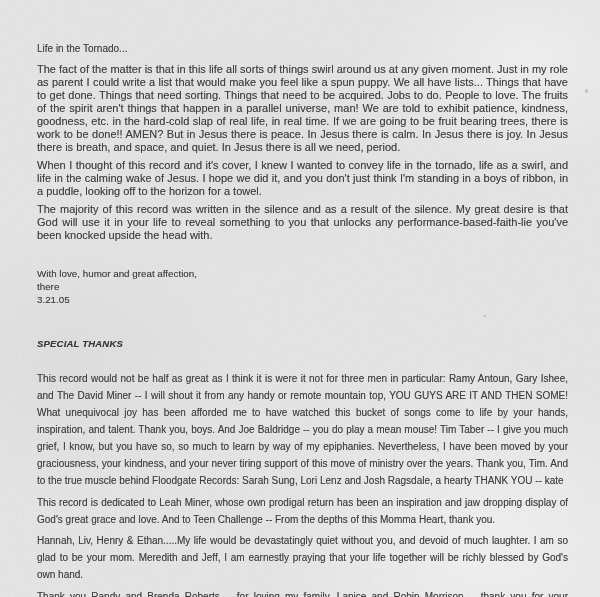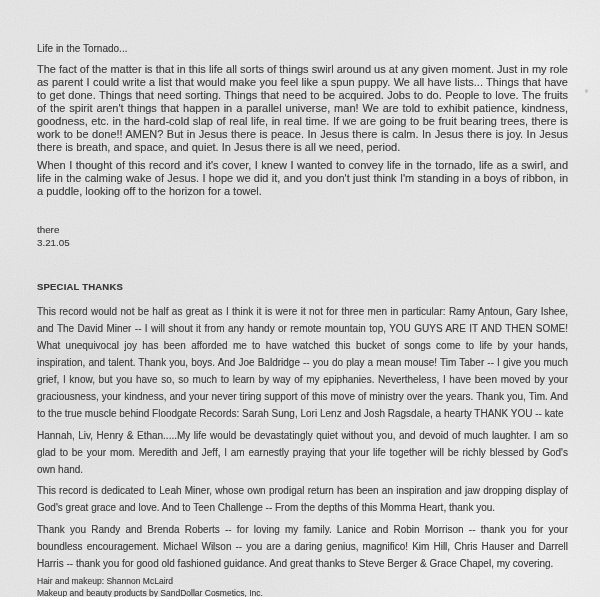--- a/index.html
+++ b/index.html
@@ -55,22 +55,23 @@
   .signoff p {
     font-size: 9.8px;
     line-height: 13px;
     margin: 0;
   }
   .st-heading {
     font-size: 9.5px;
     line-height: 13px;
     font-weight: bold;
     letter-spacing: 0.2px;
-    margin: 31px 0 10px 0;
+    margin: 31px 0 20px 0;
     color: #383838;
+    font-style: italic;
   }
   p.thanks {
     font-size: 10px;
     line-height: 17px;
     text-align: justify;
     margin: 0 0 4.5px 0;
   }
   .credits {
     margin-top: 3px;
   }
@@ -106,31 +107,33 @@
 
   <div class="speck speck-1"></div>
   <div class="speck speck-2"></div>
 
   <div class="content">
 
     <p class="heading">Life in the Tornado...</p>
 
     <p class="intro">The fact of the matter is that in this life all sorts of things swirl around us at any given moment. Just in my role as parent I could write a list that would make you feel like a spun puppy. We all have lists... Things that have to get done. Things that need sorting. Things that need to be acquired. Jobs to do. People to love. The fruits of the spirit aren't things that happen in a parallel universe, man! We are told to exhibit patience, kindness, goodness, etc. in the hard-cold slap of real life, in real time. If we are going to be fruit bearing trees, there is work to be done!! AMEN? But in Jesus there is peace. In Jesus there is calm. In Jesus there is joy. In Jesus there is breath, and space, and quiet. In Jesus there is all we need, period.</p>
     <p class="intro">When I thought of this record and it's cover, I knew I wanted to convey life in the tornado, life as a swirl, and life in the calming wake of Jesus. I hope we did it, and you don't just think I'm standing in a boys of ribbon, in a puddle, looking off to the horizon for a towel.</p>
+    <p class="intro">The majority of this record was written in the silence and as a result of the silence. My great desire is that God will use it in your life to reveal something to you that unlocks any performance-based-faith-lie you've been knocked upside the head with.</p>
 
     <div class="signoff">
+      <p>With love, humor and great affection,</p>
       <p>there</p>
       <p>3.21.05</p>
     </div>
 
     <p class="st-heading">SPECIAL THANKS</p>
 
     <p class="thanks">This record would not be half as great as I think it is were it not for three men in particular: Ramy Antoun, Gary Ishee, and The David Miner -- I will shout it from any handy or remote mountain top, YOU GUYS ARE IT AND THEN SOME! What unequivocal joy has been afforded me to have watched this bucket of songs come to life by your hands, inspiration, and talent. Thank you, boys. And Joe Baldridge -- you do play a mean mouse! Tim Taber -- I give you much grief, I know, but you have so, so much to learn by way of my epiphanies. Nevertheless, I have been moved by your graciousness, your kindness, and your never tiring support of this move of ministry over the years. Thank you, Tim. And to the true muscle behind Floodgate Records: Sarah Sung, Lori Lenz and Josh Ragsdale, a hearty THANK YOU  -- kate</p>
+    <p class="thanks">This record is dedicated to Leah Miner, whose own prodigal return has been an inspiration and jaw dropping display of God's great grace and love. And to Teen Challenge -- From the depths of this Momma Heart, thank you.</p>
     <p class="thanks">Hannah, Liv, Henry &amp; Ethan.....My life would be devastatingly quiet without you, and devoid of much laughter. I am so glad to be your mom. Meredith and Jeff, I am earnestly praying that your life together will be richly blessed by God's own hand.</p>
-    <p class="thanks">This record is dedicated to Leah Miner, whose own prodigal return has been an inspiration and jaw dropping display of God's great grace and love. And to Teen Challenge -- From the depths of this Momma Heart, thank you.</p>
     <p class="thanks">Thank you Randy and Brenda Roberts -- for loving my family.  Lanice and Robin Morrison -- thank you for your boundless encouragement. Michael Wilson -- you are a daring genius, magnifico! Kim Hill, Chris Hauser and Darrell Harris -- thank you for good old fashioned guidance. And great thanks to Steve Berger &amp; Grace Chapel, my covering.</p>
 
     <div class="credits">
       <p>Hair and makeup: Shannon McLaird</p>
       <p>Makeup and beauty products by SandDollar Cosmetics, Inc.</p>
     </div>
 
   </div>
 </div>
 

